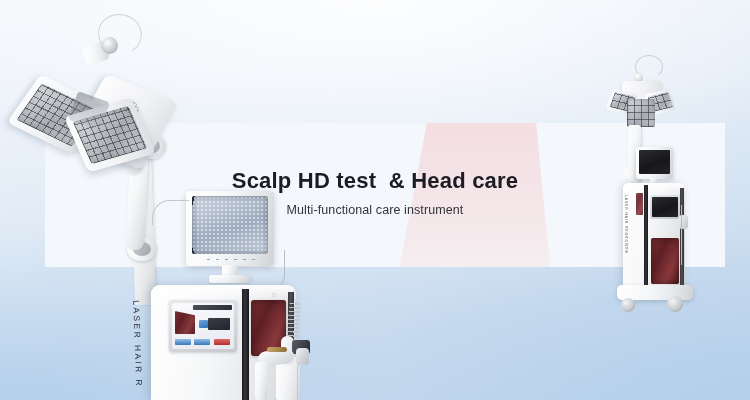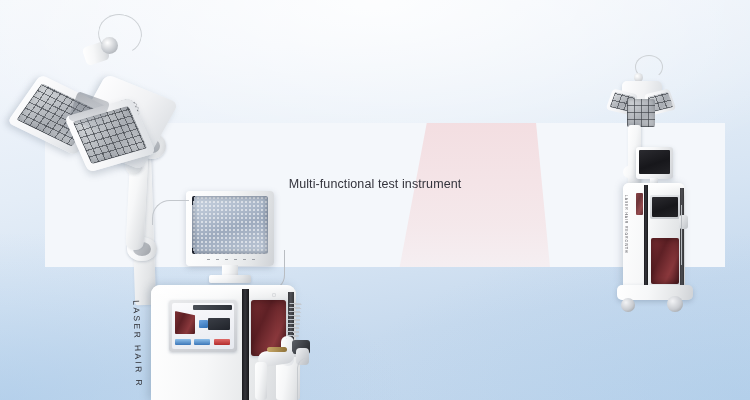--- a/index.html
+++ b/index.html
@@ -384,16 +384,17 @@
                 border-left:1.3px solid #b8bcc1;"></div>
 
     <div class="part shell" style="left:22px; top:230px; width:76px; height:15px; border-radius:5px;
                 box-shadow: 0 2px 5px rgba(95,110,130,0.3);"></div>
 
     <div class="part wheel" style="left:26px; top:243px; width:14px; height:14px;"></div>
     <div class="part wheel" style="left:72px; top:241px; width:16px; height:16px;"></div>
   </div>
 
   <div class="text-block">
-    <p class="subhead">Multi-functional test instrument</p>
+    <h1 class="headline">Scalp HD test  &amp; Head care</h1>
+    <p class="subhead">Multi-functional care instrument</p>
   </div>
 
 </div>
 
 </body></html>

